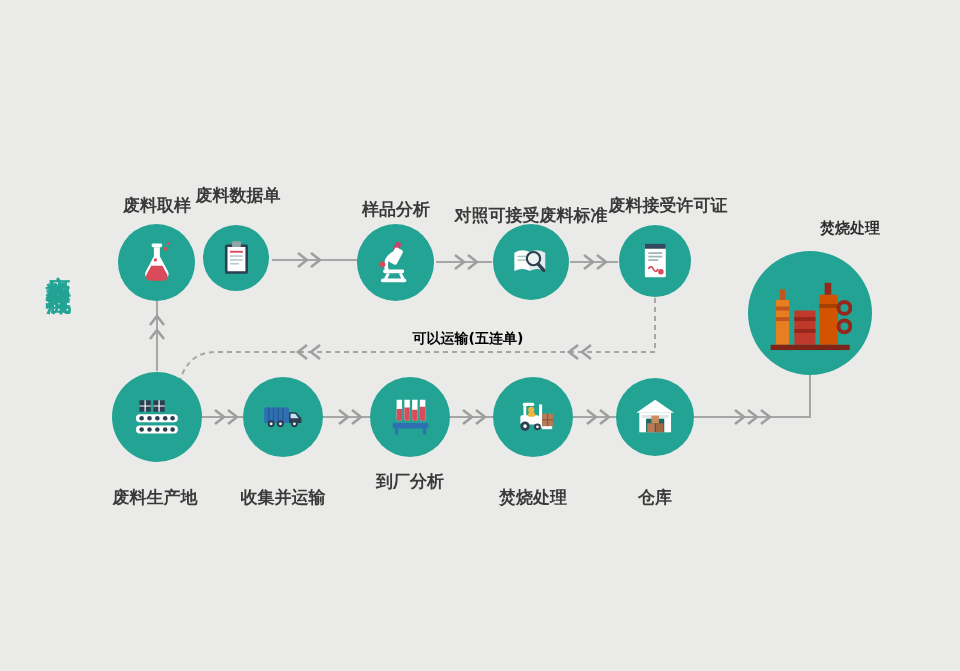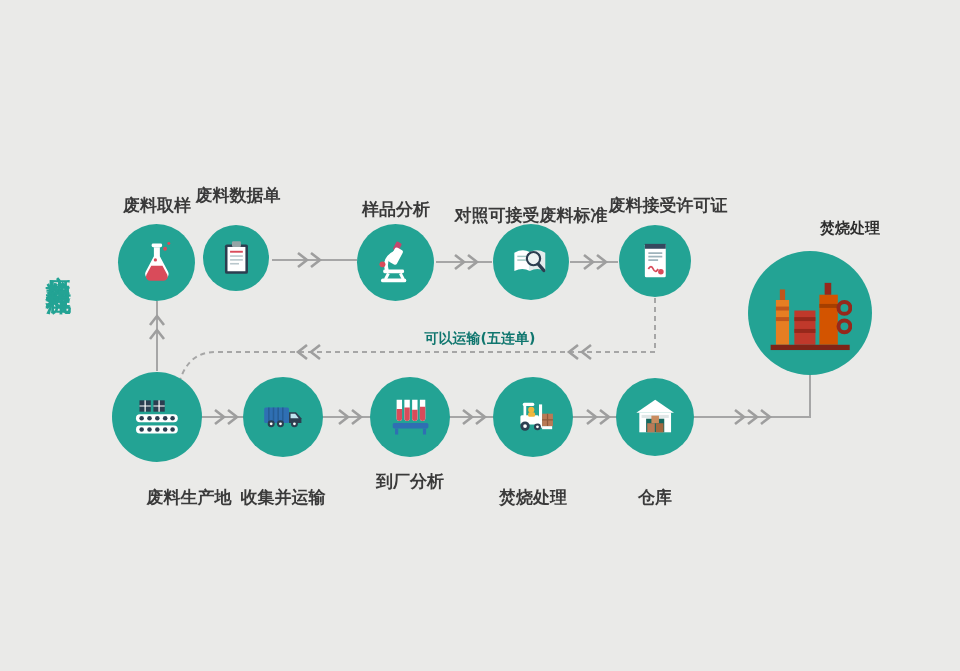--- a/index.html
+++ b/index.html
@@ -45,25 +45,25 @@
     font-size:17px;
     font-weight:600;
     color:#3a3a3a;
     white-space:nowrap;
     z-index:3;
   }
   .lbl.final { font-size:15px; font-weight:bold; color:#2e2e2e;margin-left:40px; }
 
   .note {
     position:absolute;
-    left:480px; top:330px;
+    left:468px; top:330px;
     transform:translateX(-50%);
     font-size:14px;
     font-weight:600;
-    color:#0f766e;
+    color:#000000;
     white-space:nowrap;
     z-index:3;
   }
 </style>
 </head>
 <body>
 
 <div class="stage">
 
   <div class="vtitle">废料处理流程</div>
@@ -107,21 +107,21 @@
     </g>
   </svg>
 
   <div class="lbl" style="left:157px; top:194px;">废料取样</div>
   <div class="lbl" style="left:238px; top:184px;">废料数据单</div>
   <div class="lbl" style="left:396px; top:198px;">样品分析</div>
   <div class="lbl" style="left:531px; top:204px;">对照可接受废料标准</div>
   <div class="lbl" style="left:656px; top:194px;margin-left:12px;">废料接受许可证</div>
   <div class="lbl final" style="left:810px; top:219px;">焚烧处理</div>
 
-  <div class="lbl" style="left:155px; top:486px;margin-left:34px;">废料生产地</div>
+  <div class="lbl" style="left:155px; top:486px;">废料生产地</div>
   <div class="lbl" style="left:283px; top:486px;">收集并运输</div>
   <div class="lbl" style="left:410px; top:470px;">到厂分析</div>
   <div class="lbl" style="left:533px; top:486px;">焚烧处理</div>
   <div class="lbl" style="left:655px; top:486px;">仓库</div>
 
   <div class="note">可以运输(五连单)</div>
 
   <div class="circle" style="left:118px; top:224px; width:77px; height:77px;">
     <svg viewBox="0 0 64 64">
       <rect x="25" y="6" width="14" height="5" rx="2" fill="#ffffff"></rect>

